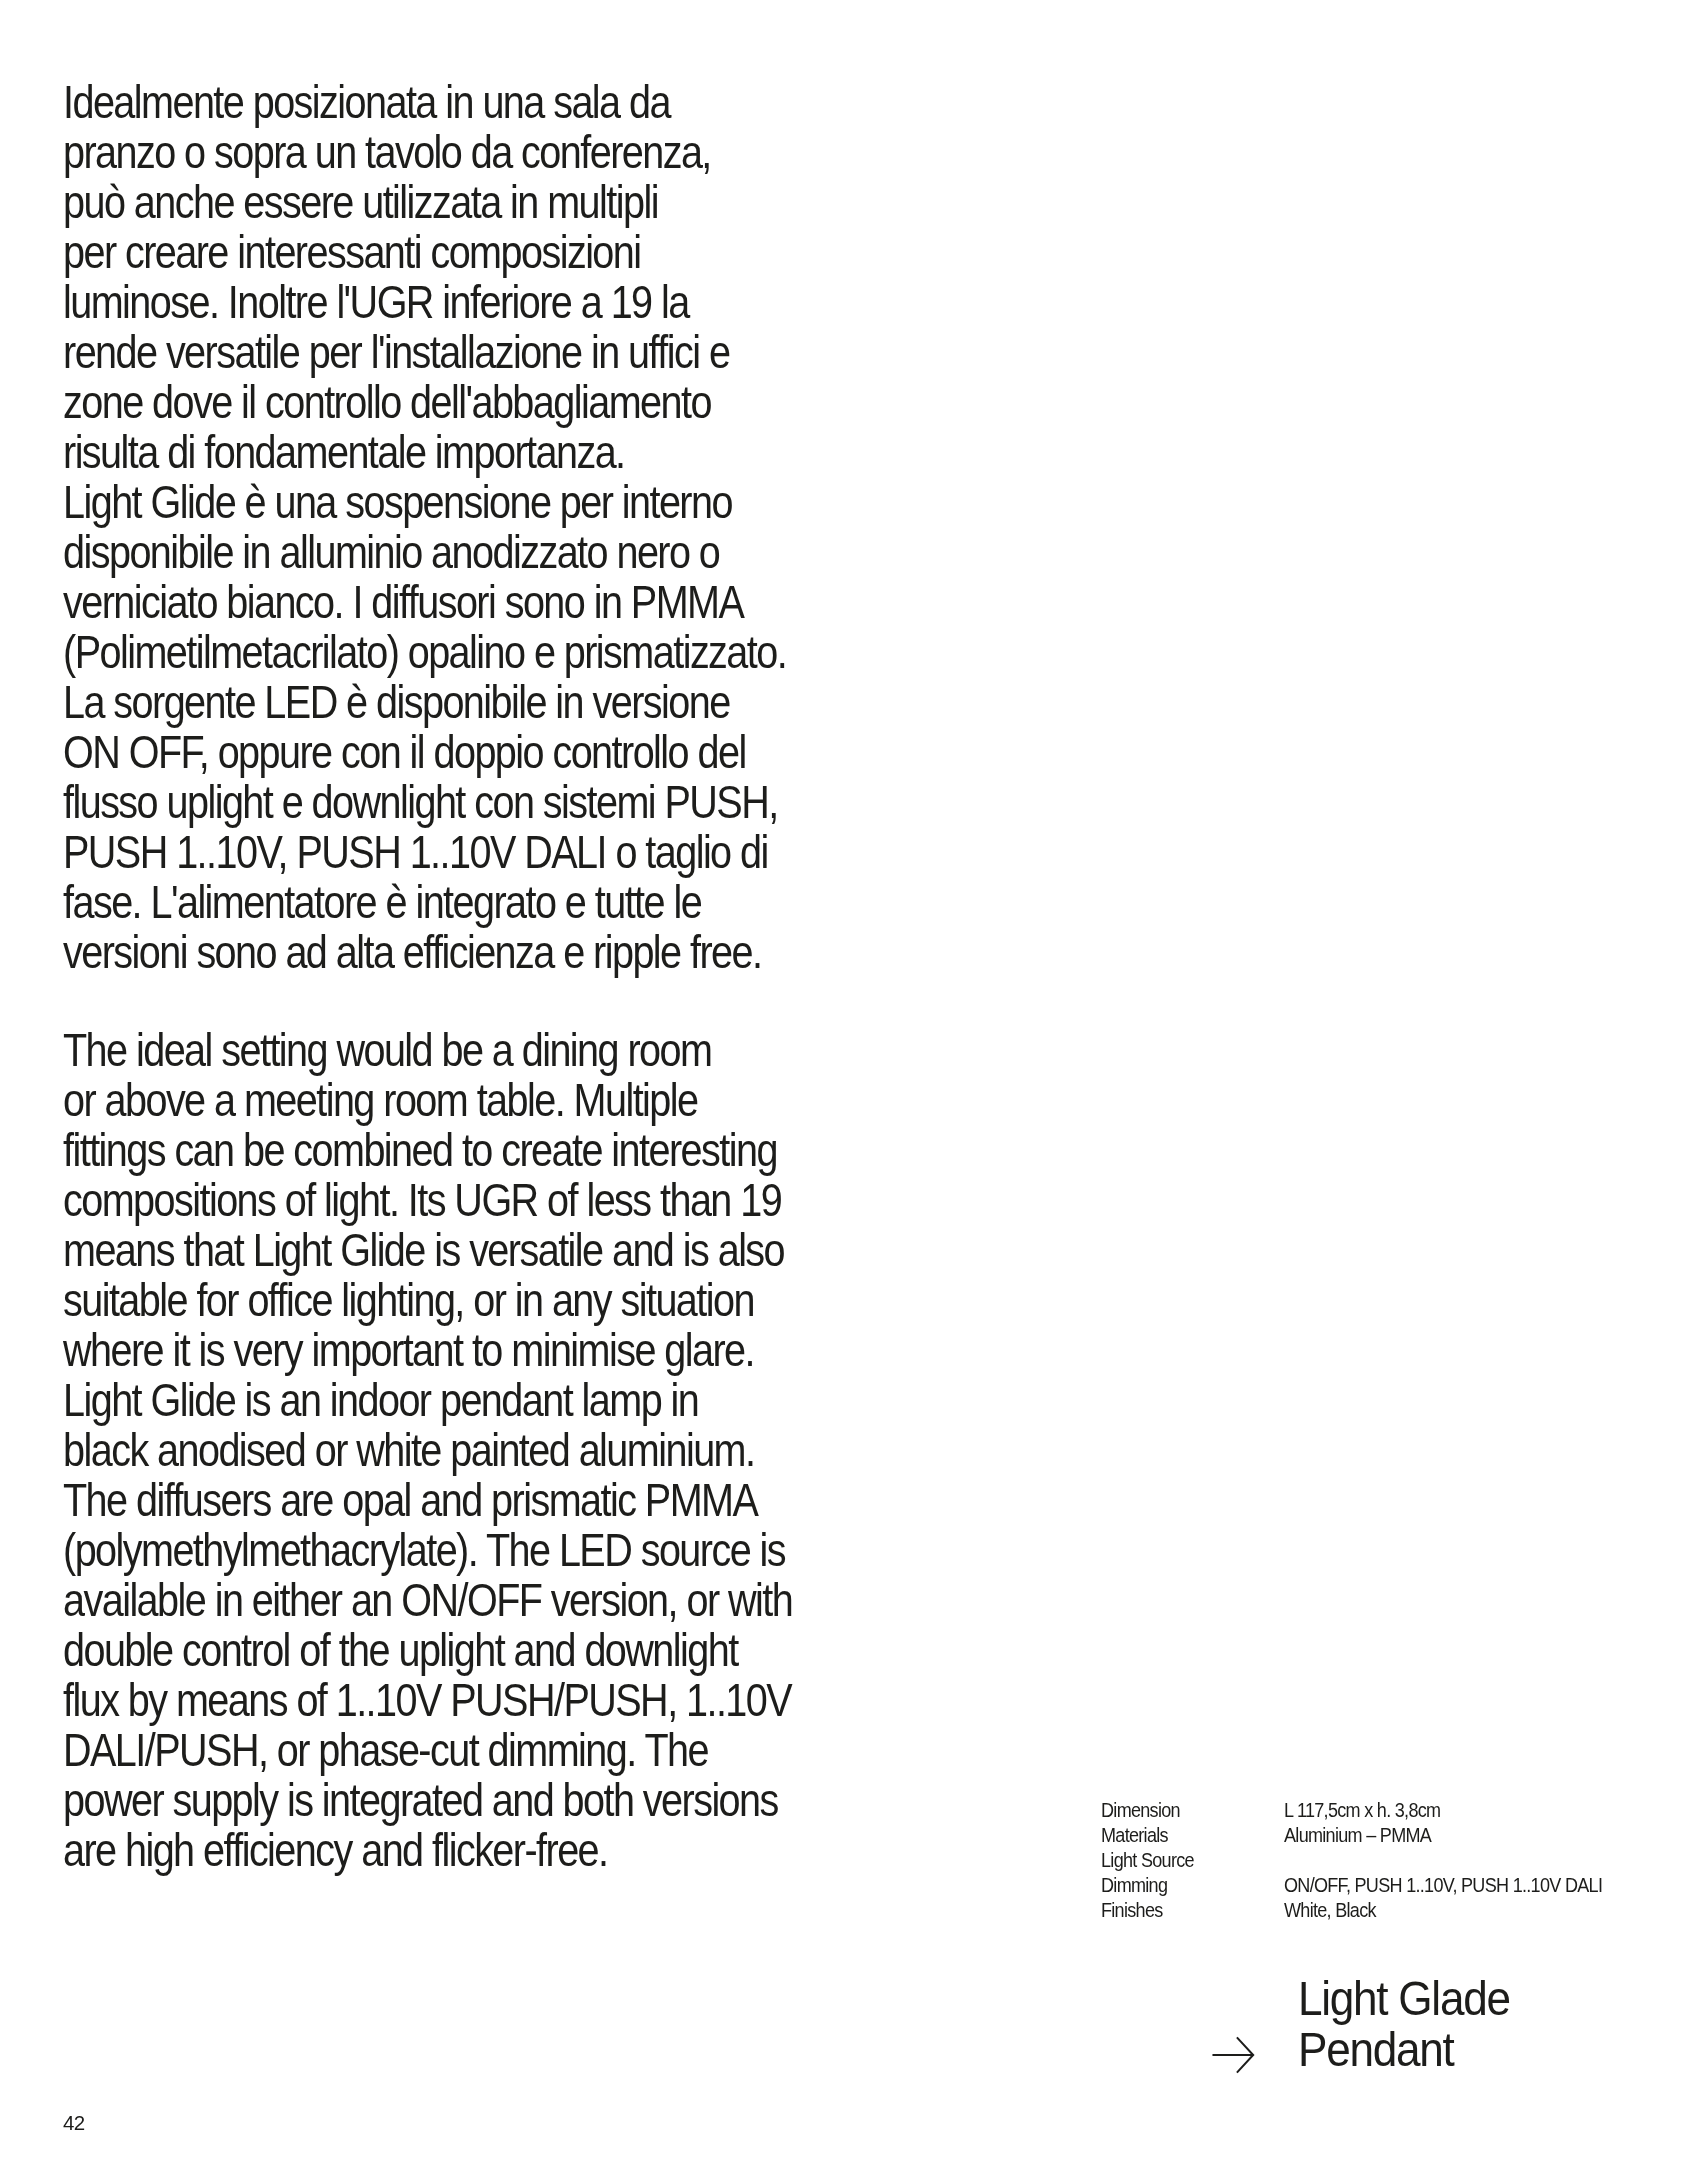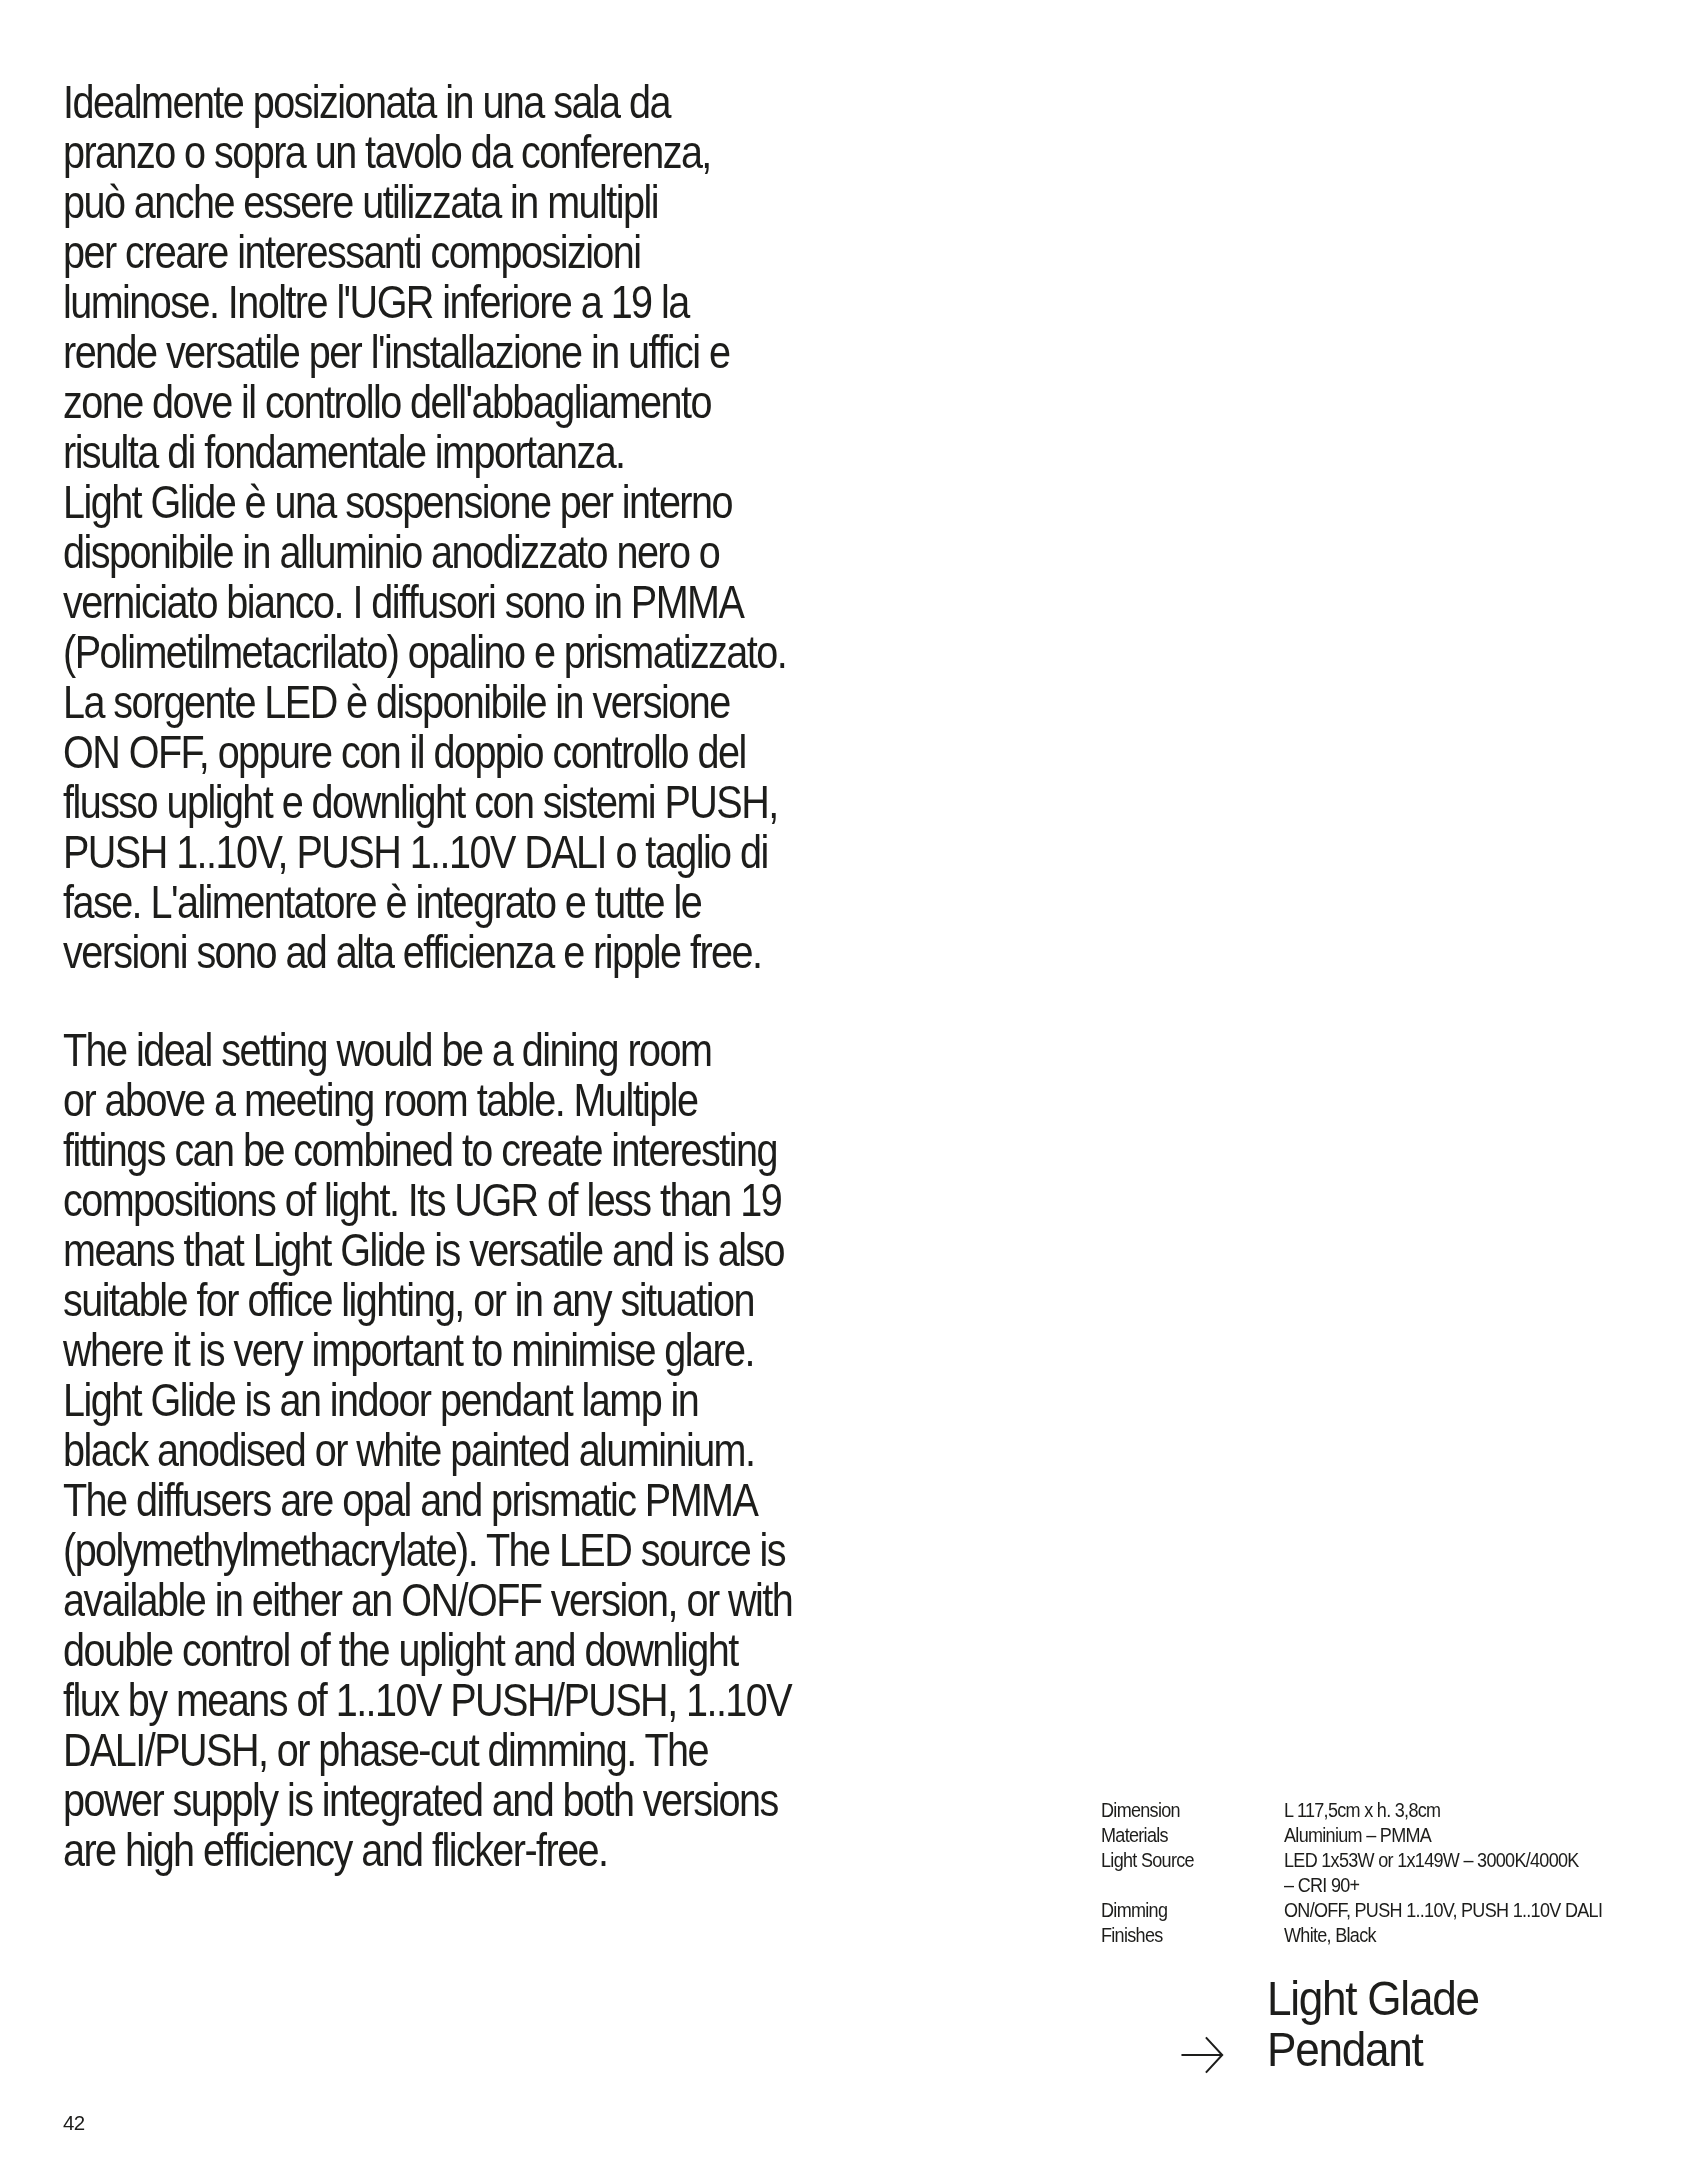--- a/index.html
+++ b/index.html
@@ -21,21 +21,21 @@
       position: absolute; left: 1101px; top: 1797px; width: 574px;
     }
     .spec-row { display: flex; }
     .spec-label, .spec-val {
       font-size: 20.5px; line-height: 25px; letter-spacing: -0.8px; white-space: nowrap;
       transform-origin: left center; transform: scaleX(0.88);
     }
     .spec-label { width: 159px; flex: none; }
     .spec-val-wrap { display: flex; flex-direction: column; margin-left: 24px; }
     .title-block {
-      position: absolute; left: 1180px; top: 1973px;
+      position: absolute; left: 1211px; top: 1973px;
     }
     .title-line {
       display: block; white-space: nowrap;
       font-size: 49px; line-height: 51px; letter-spacing: -1.4px;
       transform-origin: left center; transform: scaleX(0.9);
       margin-left: 87px;
     }
     .arrow-icon {
       position: absolute; left: 0; top: 63px; width: 45px; height: 38px;
     }
@@ -95,24 +95,20 @@
       </div>
     </div>
     <div class="spec-row">
       <div class="spec-label">Materials</div>
       <div class="spec-val-wrap">
         <div class="spec-val">Aluminium – PMMA</div>
       </div>
     </div>
     <div class="spec-row">
       <div class="spec-label">Light Source</div>
-      <div class="spec-val-wrap">
-        <div class="spec-val">LED 1x53W or 1x149W – 3000K/4000K</div>
-        <div class="spec-val">– CRI 90+</div>
-      </div>
     </div>
     <div class="spec-row">
       <div class="spec-label">Dimming</div>
       <div class="spec-val-wrap">
         <div class="spec-val">ON/OFF, PUSH 1..10V, PUSH 1..10V DALI</div>
       </div>
     </div>
     <div class="spec-row">
       <div class="spec-label">Finishes</div>
       <div class="spec-val-wrap">

